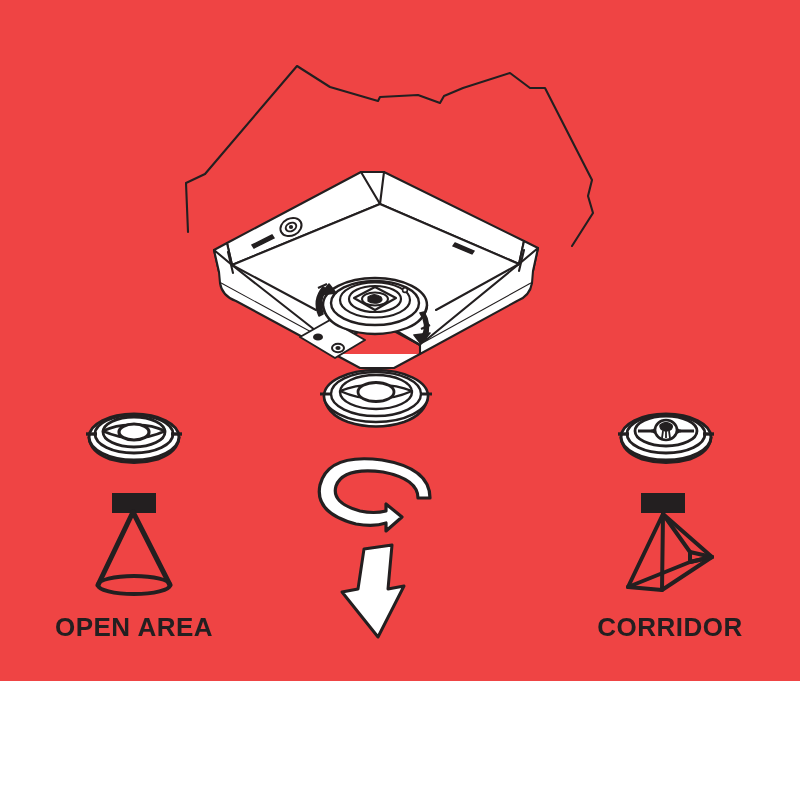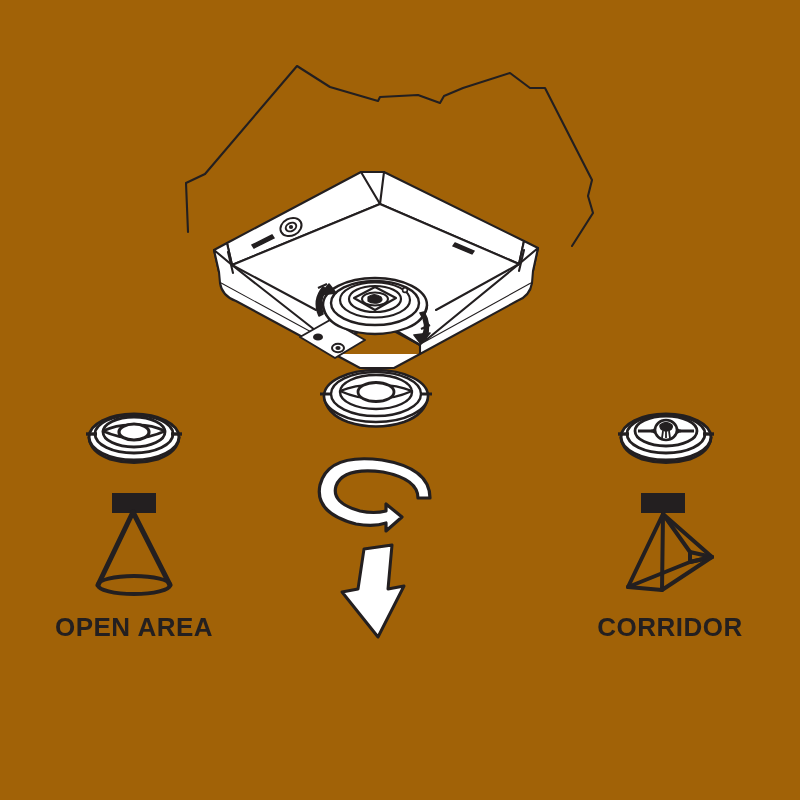--- a/index.html
+++ b/index.html
@@ -7,22 +7,22 @@
     margin: 0;
     padding: 0;
     background: #ffffff;
   }
   body {
     font-family: "Liberation Sans", sans-serif;
   }
   #stage {
     position: relative;
     width: 800px;
-    height: 800px;
-    background: #a16207;
+    height: 681px;
+    background: #ef4444;
     overflow: hidden;
   }
   #stage svg {
     position: absolute;
     top: 0;
     left: 0;
     display: block;
   }
   .label {
     position: absolute;

